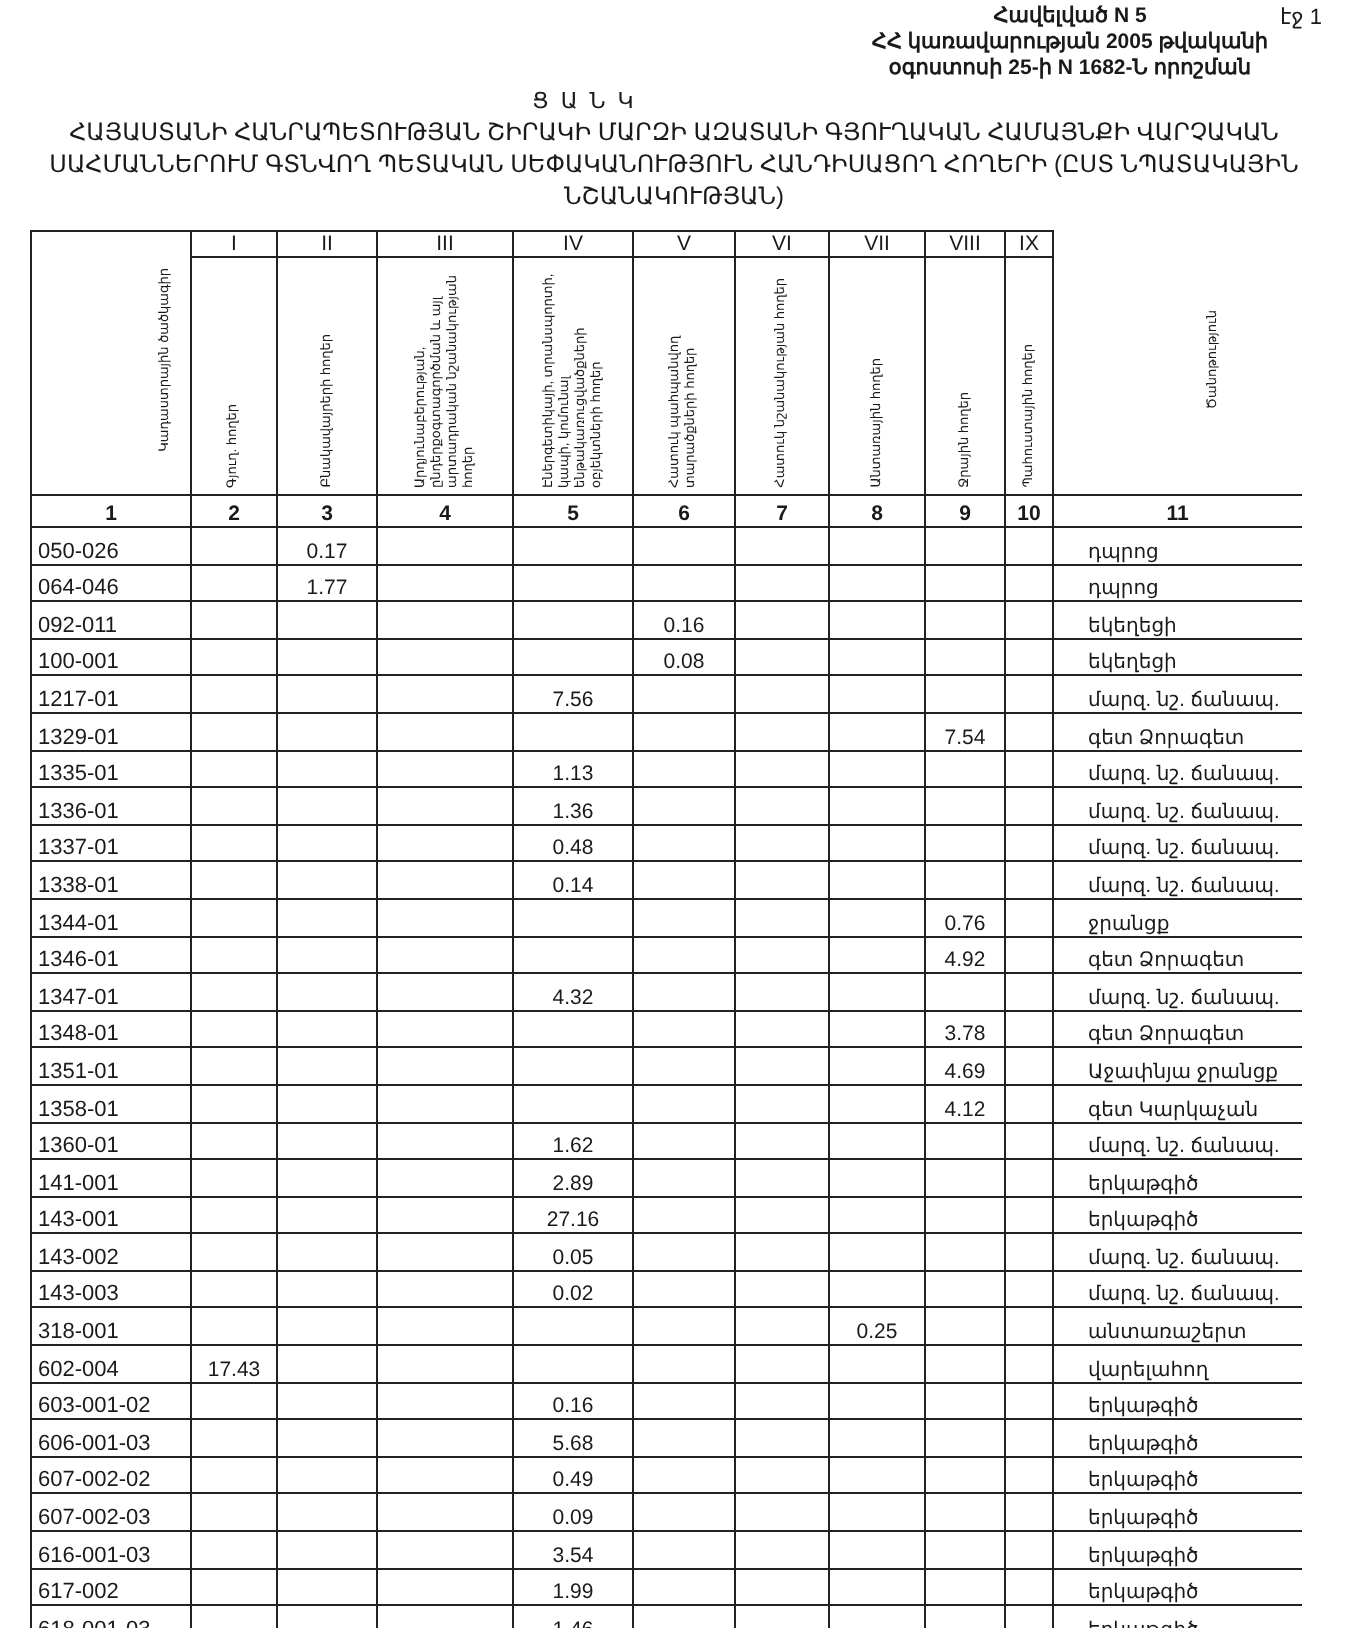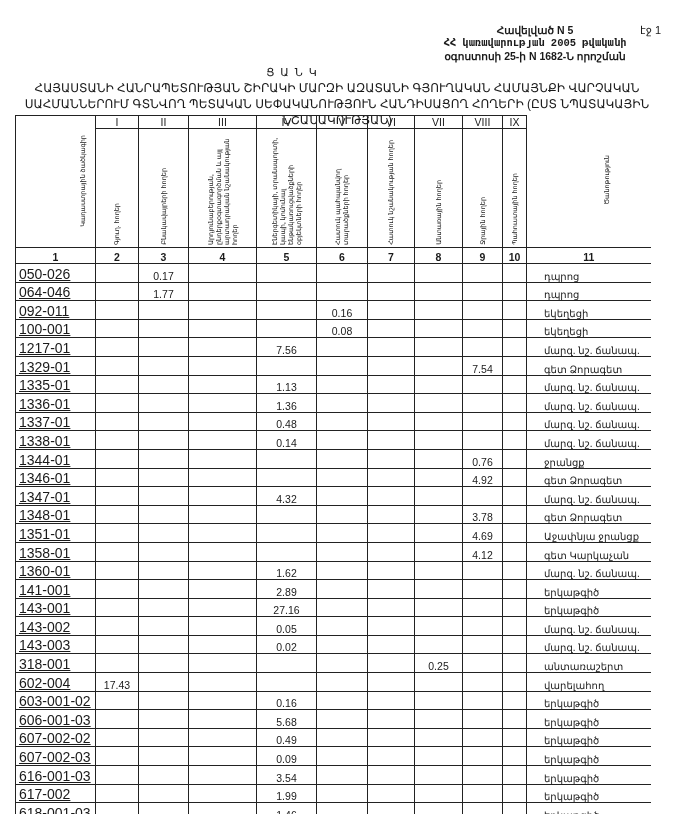--- a/index.html
+++ b/index.html
@@ -1,33 +1,33 @@
 <!DOCTYPE html>
 <html><head>
 <meta charset="utf-8">
 <style>
   html, body { margin:0; padding:0; background:#fff; }
   body { width:674px; height:814px; position:relative; overflow:hidden;
          font-family:"Liberation Sans", sans-serif; color:#1a1a1a; }
-  .abs { position:absolute;margin-top:22px; }
+  .abs { position:absolute; }
   #page-num { left:640px; top:2px; font-size:11px; font-weight:normal; }
   .annex { left:430px; width:210px; text-align:center; font-size:10.5px; font-weight:bold; line-height:13px; }
   #annex-title { top:2px; }
-  #annex-l2 { top:15px;font-family:Liberation Mono, monospace; }
+  #annex-l2 { top:15px; }
   #annex-l3 { top:28px; }
   #doc-label { left:0; width:589px; top:44px; text-align:center; font-size:11px; letter-spacing:6px; }
   #doc-title { left:10px; width:654px; top:58px; text-align:center; font-size:12px; line-height:16px; }
   table.grid { position:absolute; left:15px; top:115px; border-collapse:collapse; table-layout:fixed; }
   table.grid td { border:1px solid #222; padding:0; font-size:10.5px; vertical-align:bottom; overflow:hidden; white-space:nowrap; }
   .roman td { height:12px; text-align:center; font-size:8.5px; vertical-align:middle; }
   .vhead td { height:118px; vertical-align:middle; text-align:center; }
   .vtext { display:inline-block; writing-mode:vertical-rl; transform:rotate(180deg); font-size:6.5px; line-height:8px; white-space:normal; max-height:114px; text-align:left; }
   .nums td { height:15px; text-align:center; font-size:11px; font-weight:bold; vertical-align:middle; }
   .row td { height:17.6px; }
-  .row td.code { padding-left:3px; font-size:14px;text-decoration:underline; }
+  .row td.code { padding-left:3px; font-size:11px; }
   .row td.val { text-align:center; }
   .row td.name { padding-left:17px; font-size:10px; border-right:none; }
   td.c11head { border-right:none !important; border-top:none !important; }
 </style>
 </head>
 <body>
 
 <div class="abs" id="page-num">էջ 1</div>
 <div class="abs annex" id="annex-title">Հավելված N 5</div>
 <div class="abs annex" id="annex-l2">ՀՀ կառավարության 2005 թվականի</div>

